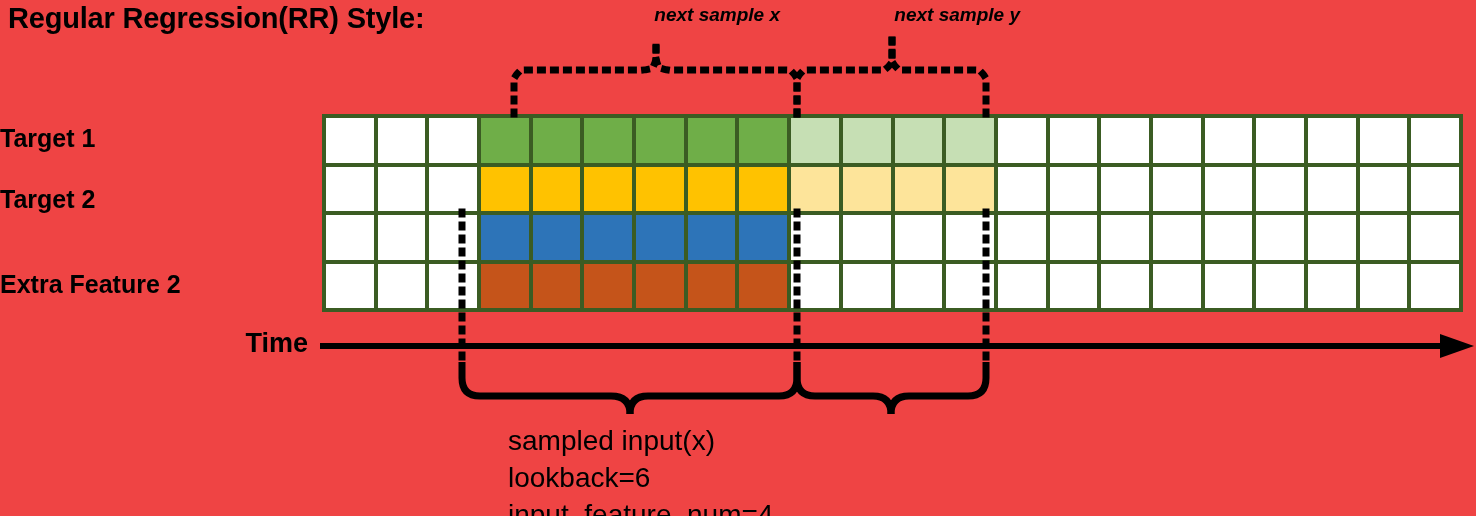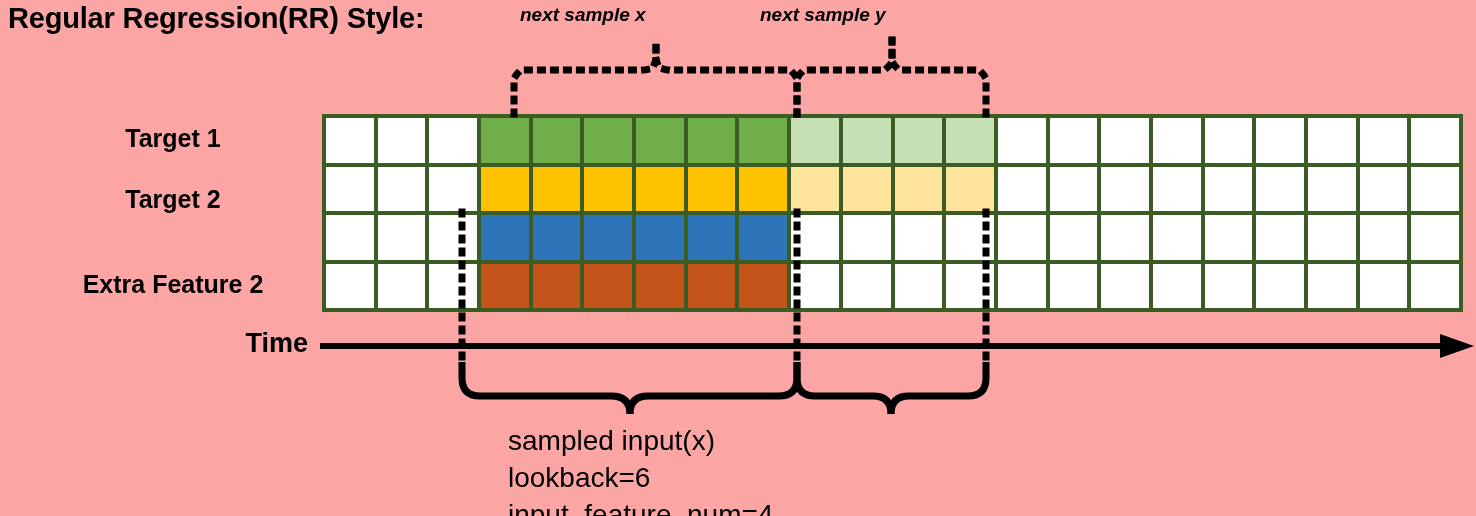--- a/index.html
+++ b/index.html
@@ -8,21 +8,21 @@
     background: #ffffff;
   }
   body {
     font-family: "Liberation Sans", sans-serif;
     -webkit-font-smoothing: antialiased;
   }
   #canvas {
     position: relative;
     width: 1476px;
     height: 516px;
-    background: #fca5a5;
+    background: #ef4444;
     overflow: hidden;
   }
   .abs { position: absolute; }
 
   
   #title {
     left: 8px;
     top: 2px;
     font-size: 29px;
     font-weight: 700;
@@ -31,36 +31,35 @@
     white-space: nowrap;
   }
 
   
   .top-caption {
     font-size: 19px;
     font-style: italic;
     font-weight: 600;
     color: #000000;
     white-space: nowrap;
-    text-align: left;
+    text-align: right;
   }
   #cap-x { left: 520px; top: 4px; width: 260px; }
   #cap-y { left: 760px; top: 4px; width: 260px; }
 
   
   .row-label {
     left: 0px;
     width: 308px;
-    text-align: center;
+    text-align: left;
     font-size: 25px;
     font-weight: 700;
     color: #000000;
     white-space: nowrap;
     line-height: 1;
-    padding-left: 19px;
   }
 
   
   #grid {
     left: 322px;
     top: 114px;
     width: 1141px;
     height: 198px;
     background: #3b5c23;
     display: grid;

